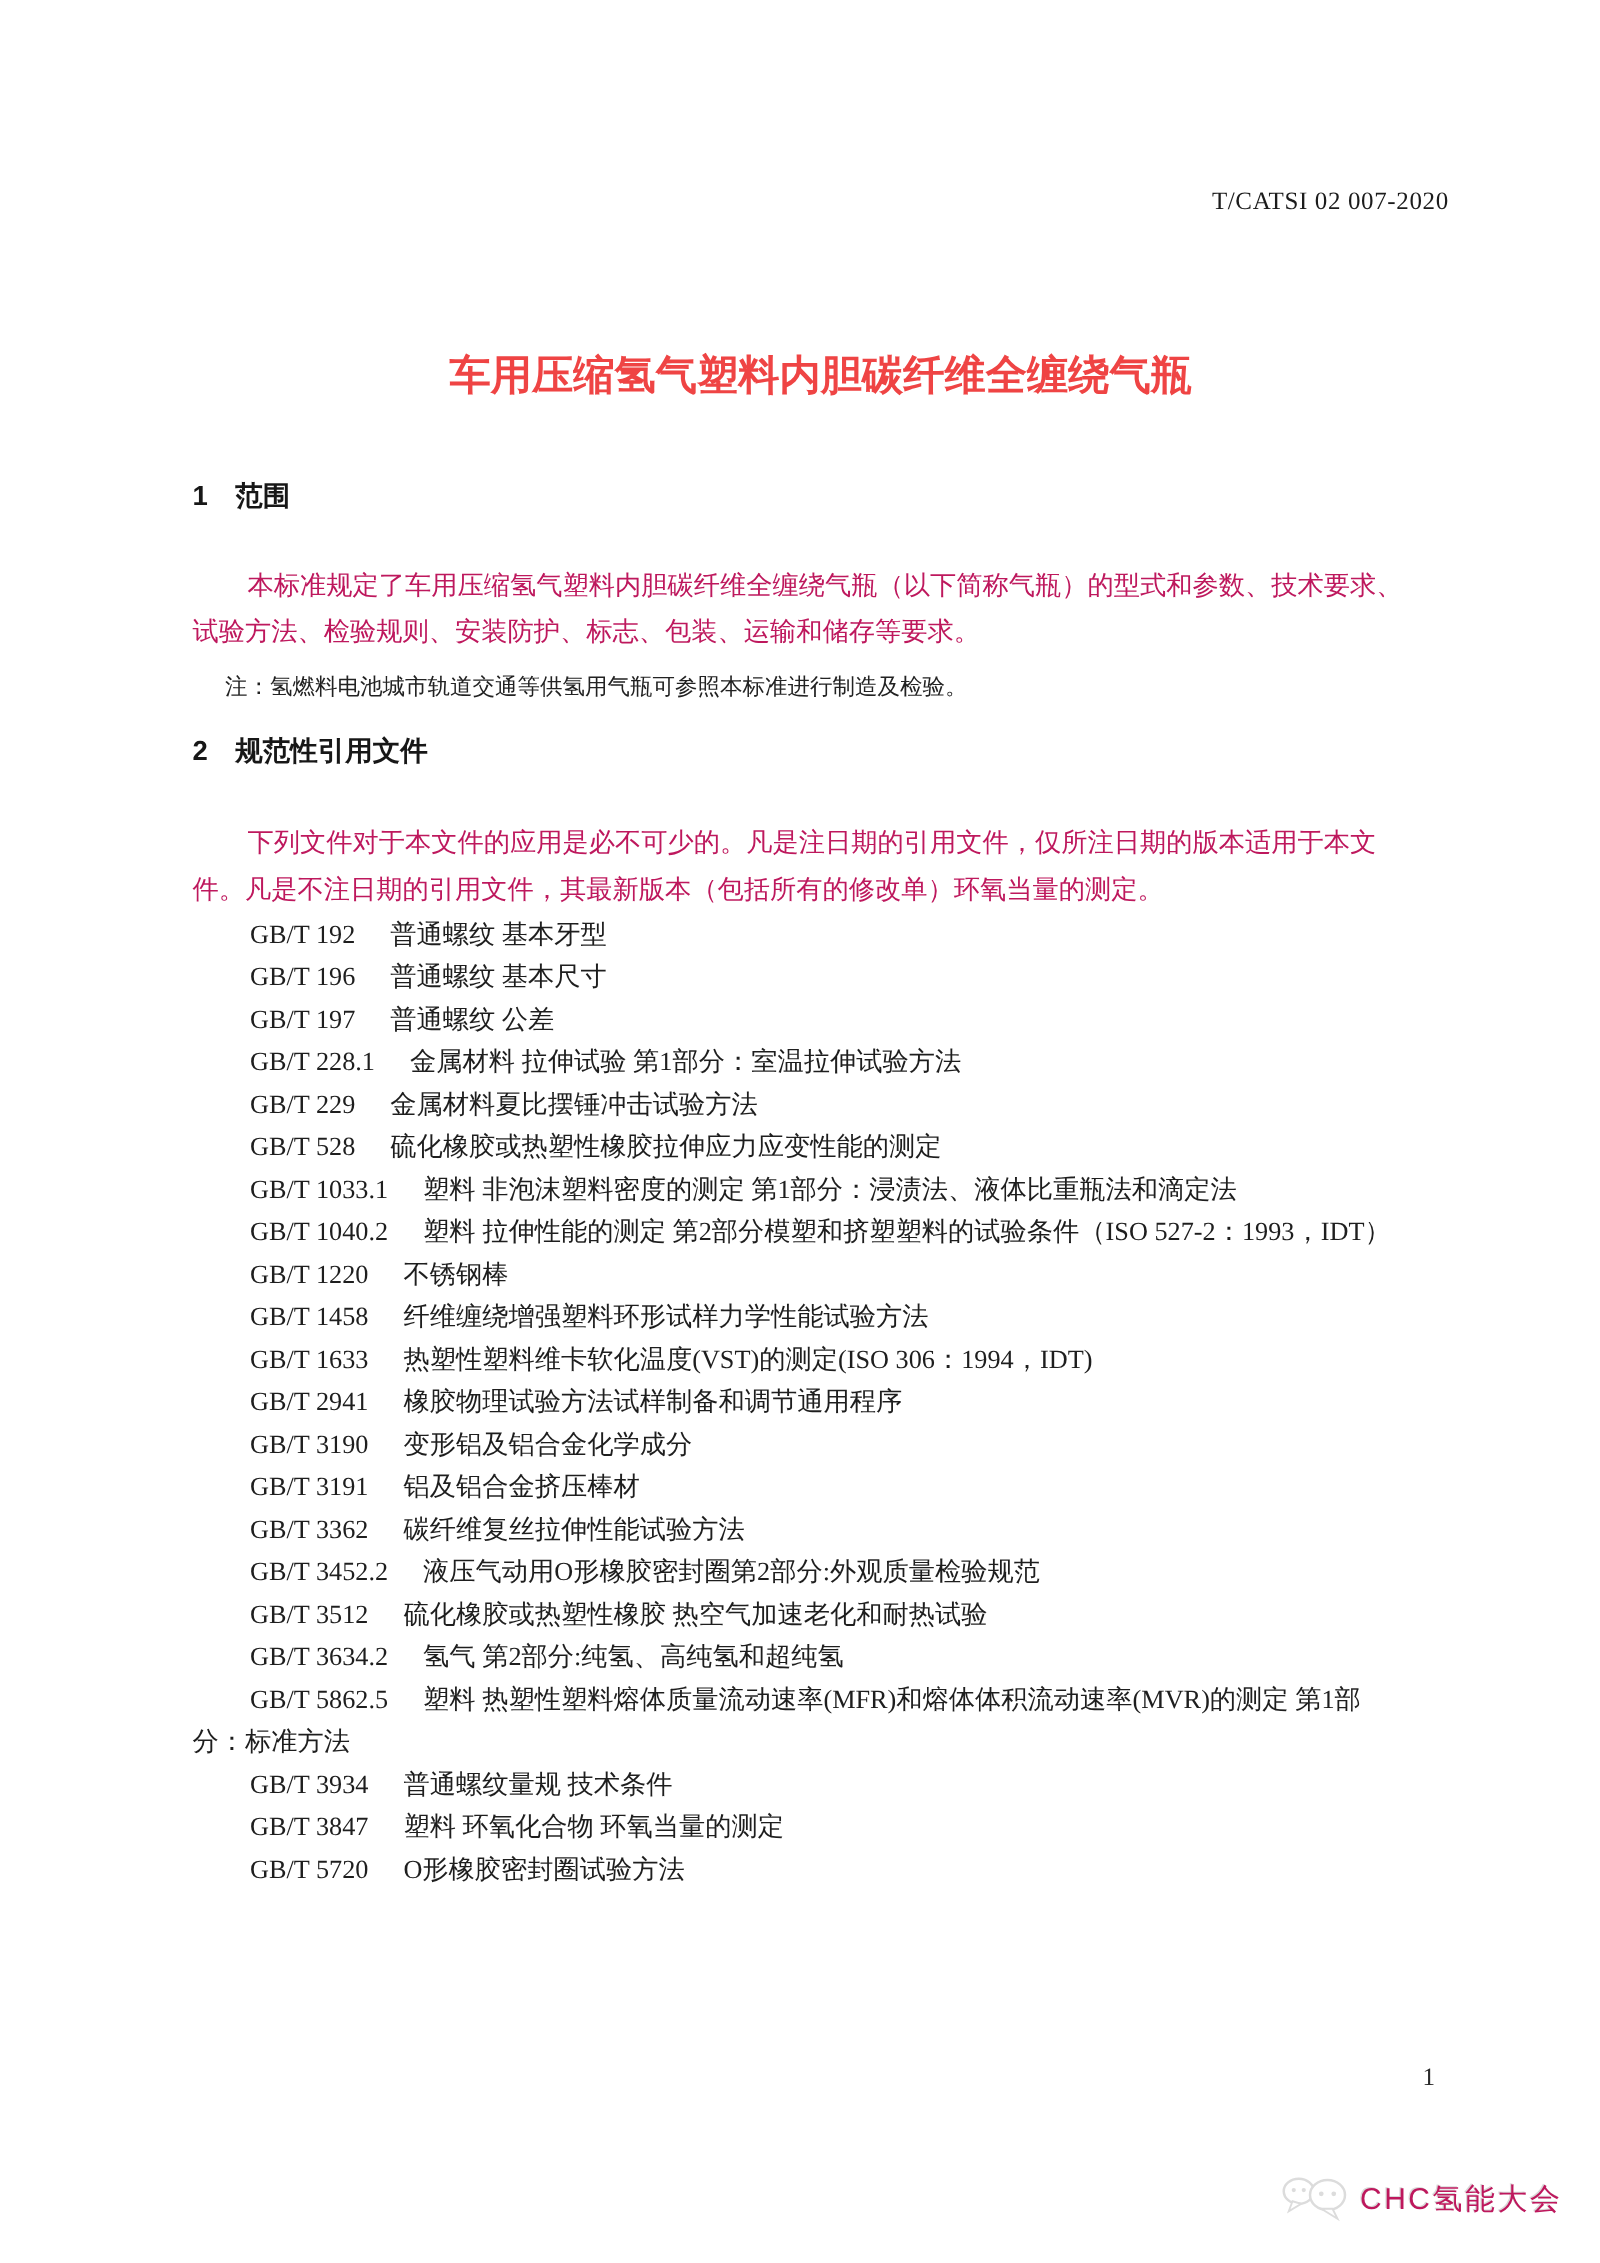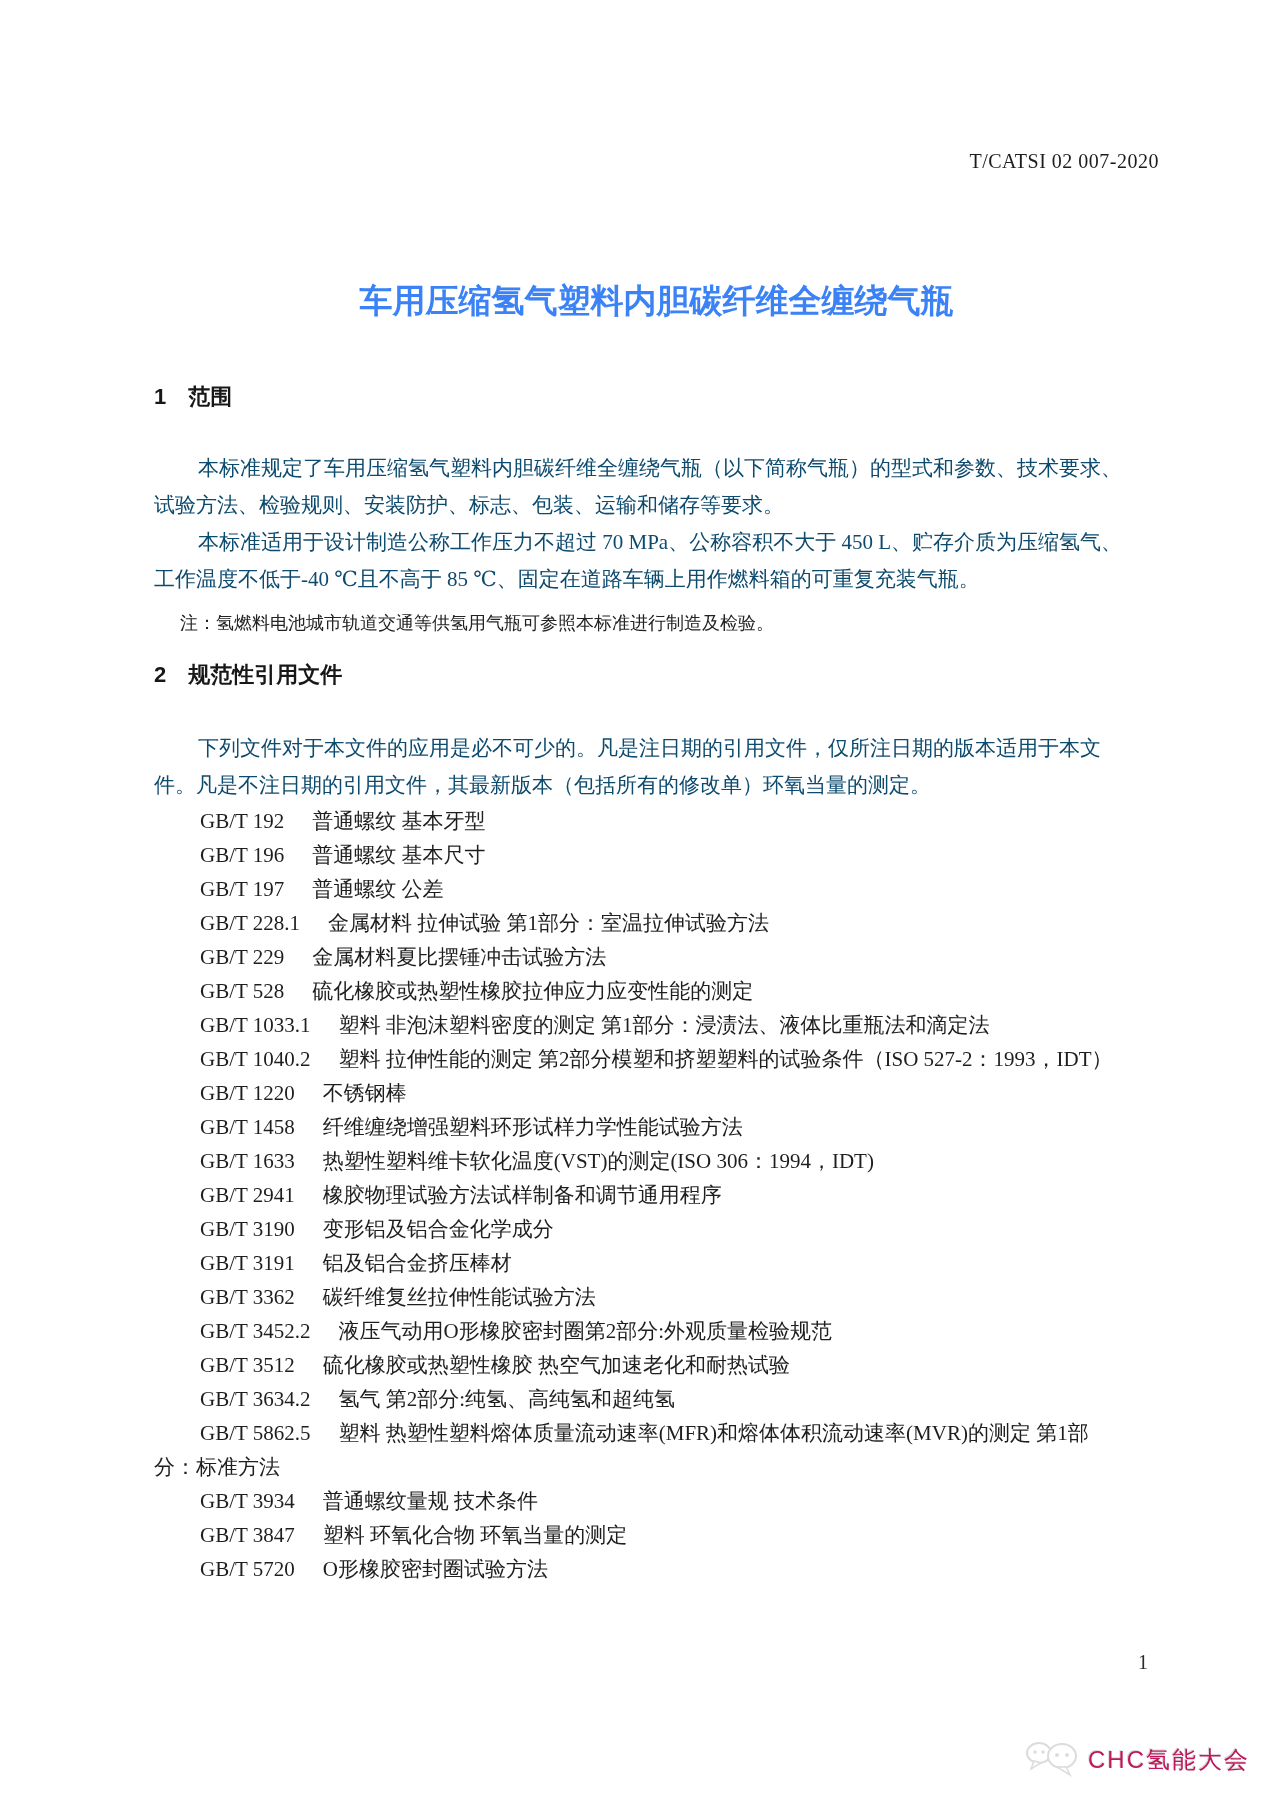--- a/index.html
+++ b/index.html
@@ -17,37 +17,37 @@
     text-align:right;
     font-size:20px;line-height:23px;
     letter-spacing:0.5px;
     color:#1c1c1c;
   }
   h1.doc-title{
     margin:110px 0 0 0;
     text-align:center;
     font-family:Liberation Serif, serif;
     font-size:33px;line-height:36px;font-weight:700;
-    color:#3b82f6;
+    color:#ef4444;
   }
   h2.sec-head{
     margin:0;
     font-family:"Liberation Sans","DejaVu Sans",sans-serif;
     font-size:22px;line-height:24px;font-weight:700;
     color:#171717;
   }
   h2.sec-head .sec-num{margin-right:22px;font-weight:700;}
   #sec1-head{margin-top:66px;}
   #sec2-head{margin-top:28px;}
   p.body-para{
     margin:0;
     font-size:21px;line-height:37px;
     white-space:pre-line;
     text-indent:44px;
-    color:#0c4a6e;
+    color:#be185d;
   }
   #para1{margin-top:41px;}
   #intro{margin-top:43px;}
   p.note{
     margin:14px 0 0 0;
     font-size:18px;line-height:23px;
     text-indent:26px;
     color:#222;
   }
   .refs{margin:0;}
@@ -87,22 +87,20 @@
   <div class="content">
 
     <div class="doc-code">T/CATSI 02 007-2020</div>
 
     <h1 class="doc-title">车用压缩氢气塑料内胆碳纤维全缠绕气瓶</h1>
 
     <h2 class="sec-head" id="sec1-head"><span class="sec-num">1</span><span>范围</span></h2>
 
     <p class="body-para" id="para1">本标准规定了车用压缩氢气塑料内胆碳纤维全缠绕气瓶（以下简称气瓶）的型式和参数、技术要求、
 试验方法、检验规则、安装防护、标志、包装、运输和储存等要求。</p>
-    <p class="body-para">本标准适用于设计制造公称工作压力不超过 70 MPa、公称容积不大于 450 L、贮存介质为压缩氢气、
-工作温度不低于-40 ℃且不高于 85 ℃、固定在道路车辆上用作燃料箱的可重复充装气瓶。</p>
     <p class="note">注：氢燃料电池城市轨道交通等供氢用气瓶可参照本标准进行制造及检验。</p>
 
     <h2 class="sec-head" id="sec2-head"><span class="sec-num">2</span><span>规范性引用文件</span></h2>
 
     <p class="body-para" id="intro">下列文件对于本文件的应用是必不可少的。凡是注日期的引用文件，仅所注日期的版本适用于本文
 件。凡是不注日期的引用文件，其最新版本（包括所有的修改单）环氧当量的测定。</p>
 
     <div class="refs">
 
         <p class="ref"><span class="ref-code">GB/T 192</span><span class="ref-title">普通螺纹 基本牙型</span></p>

